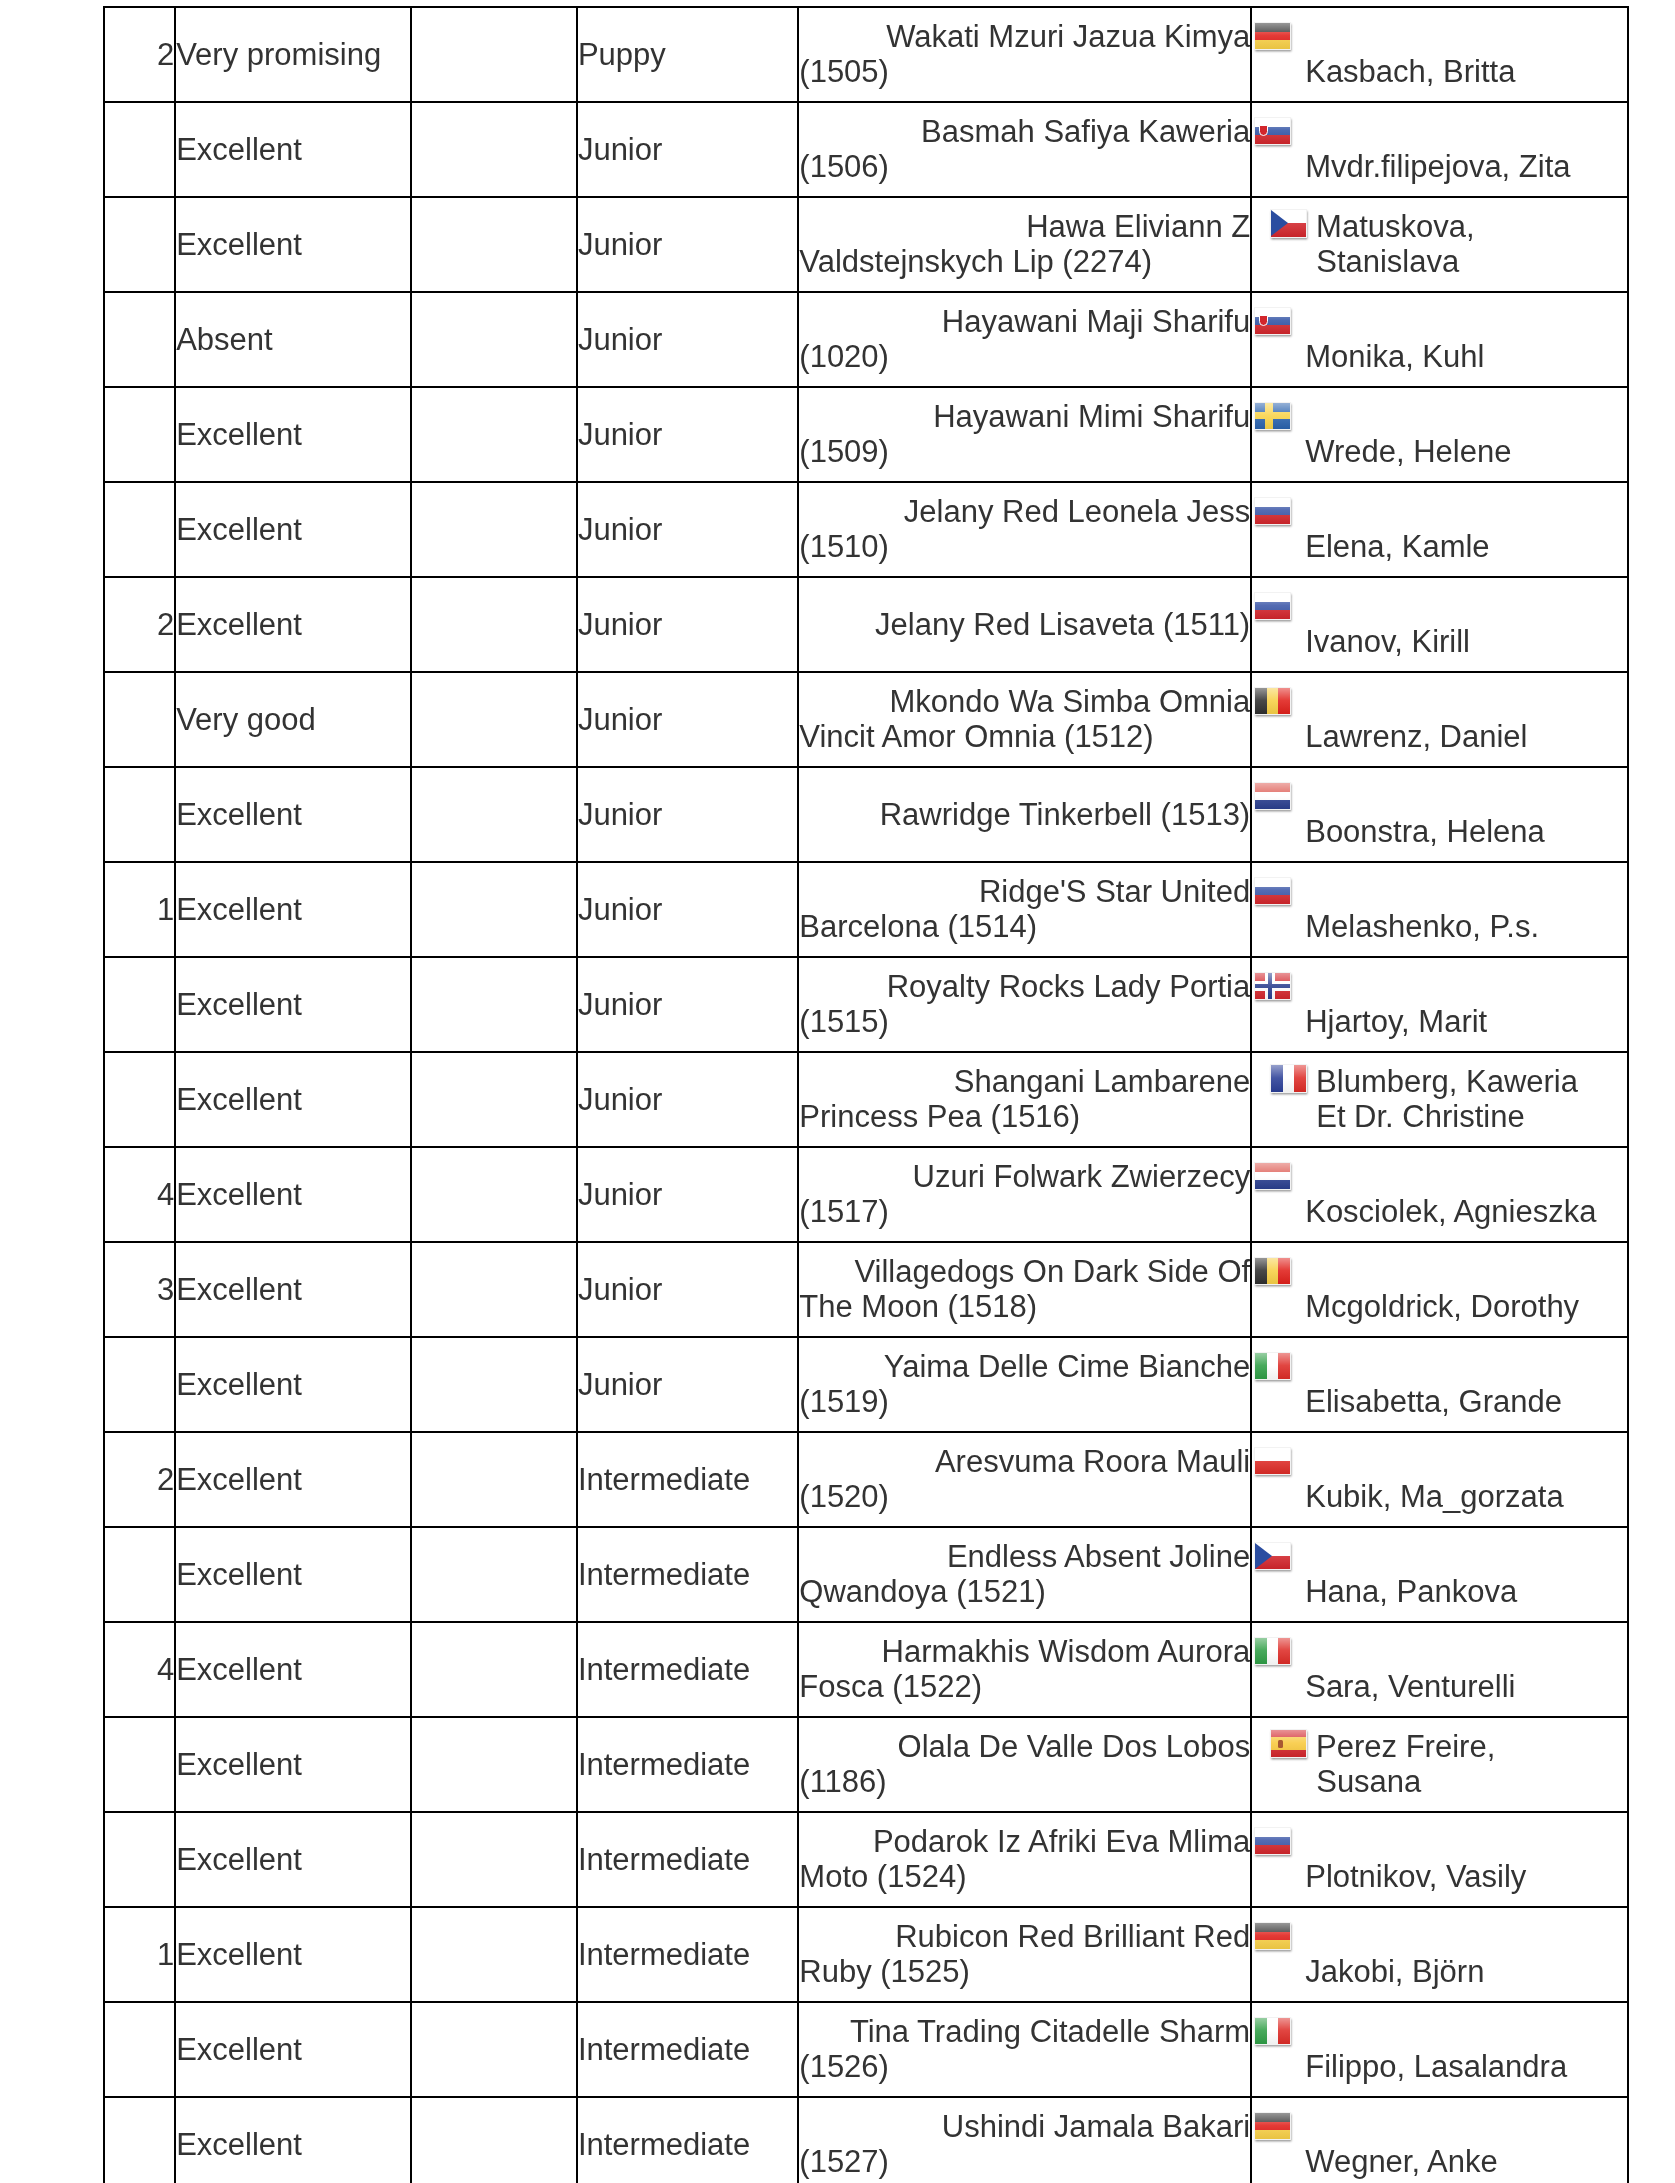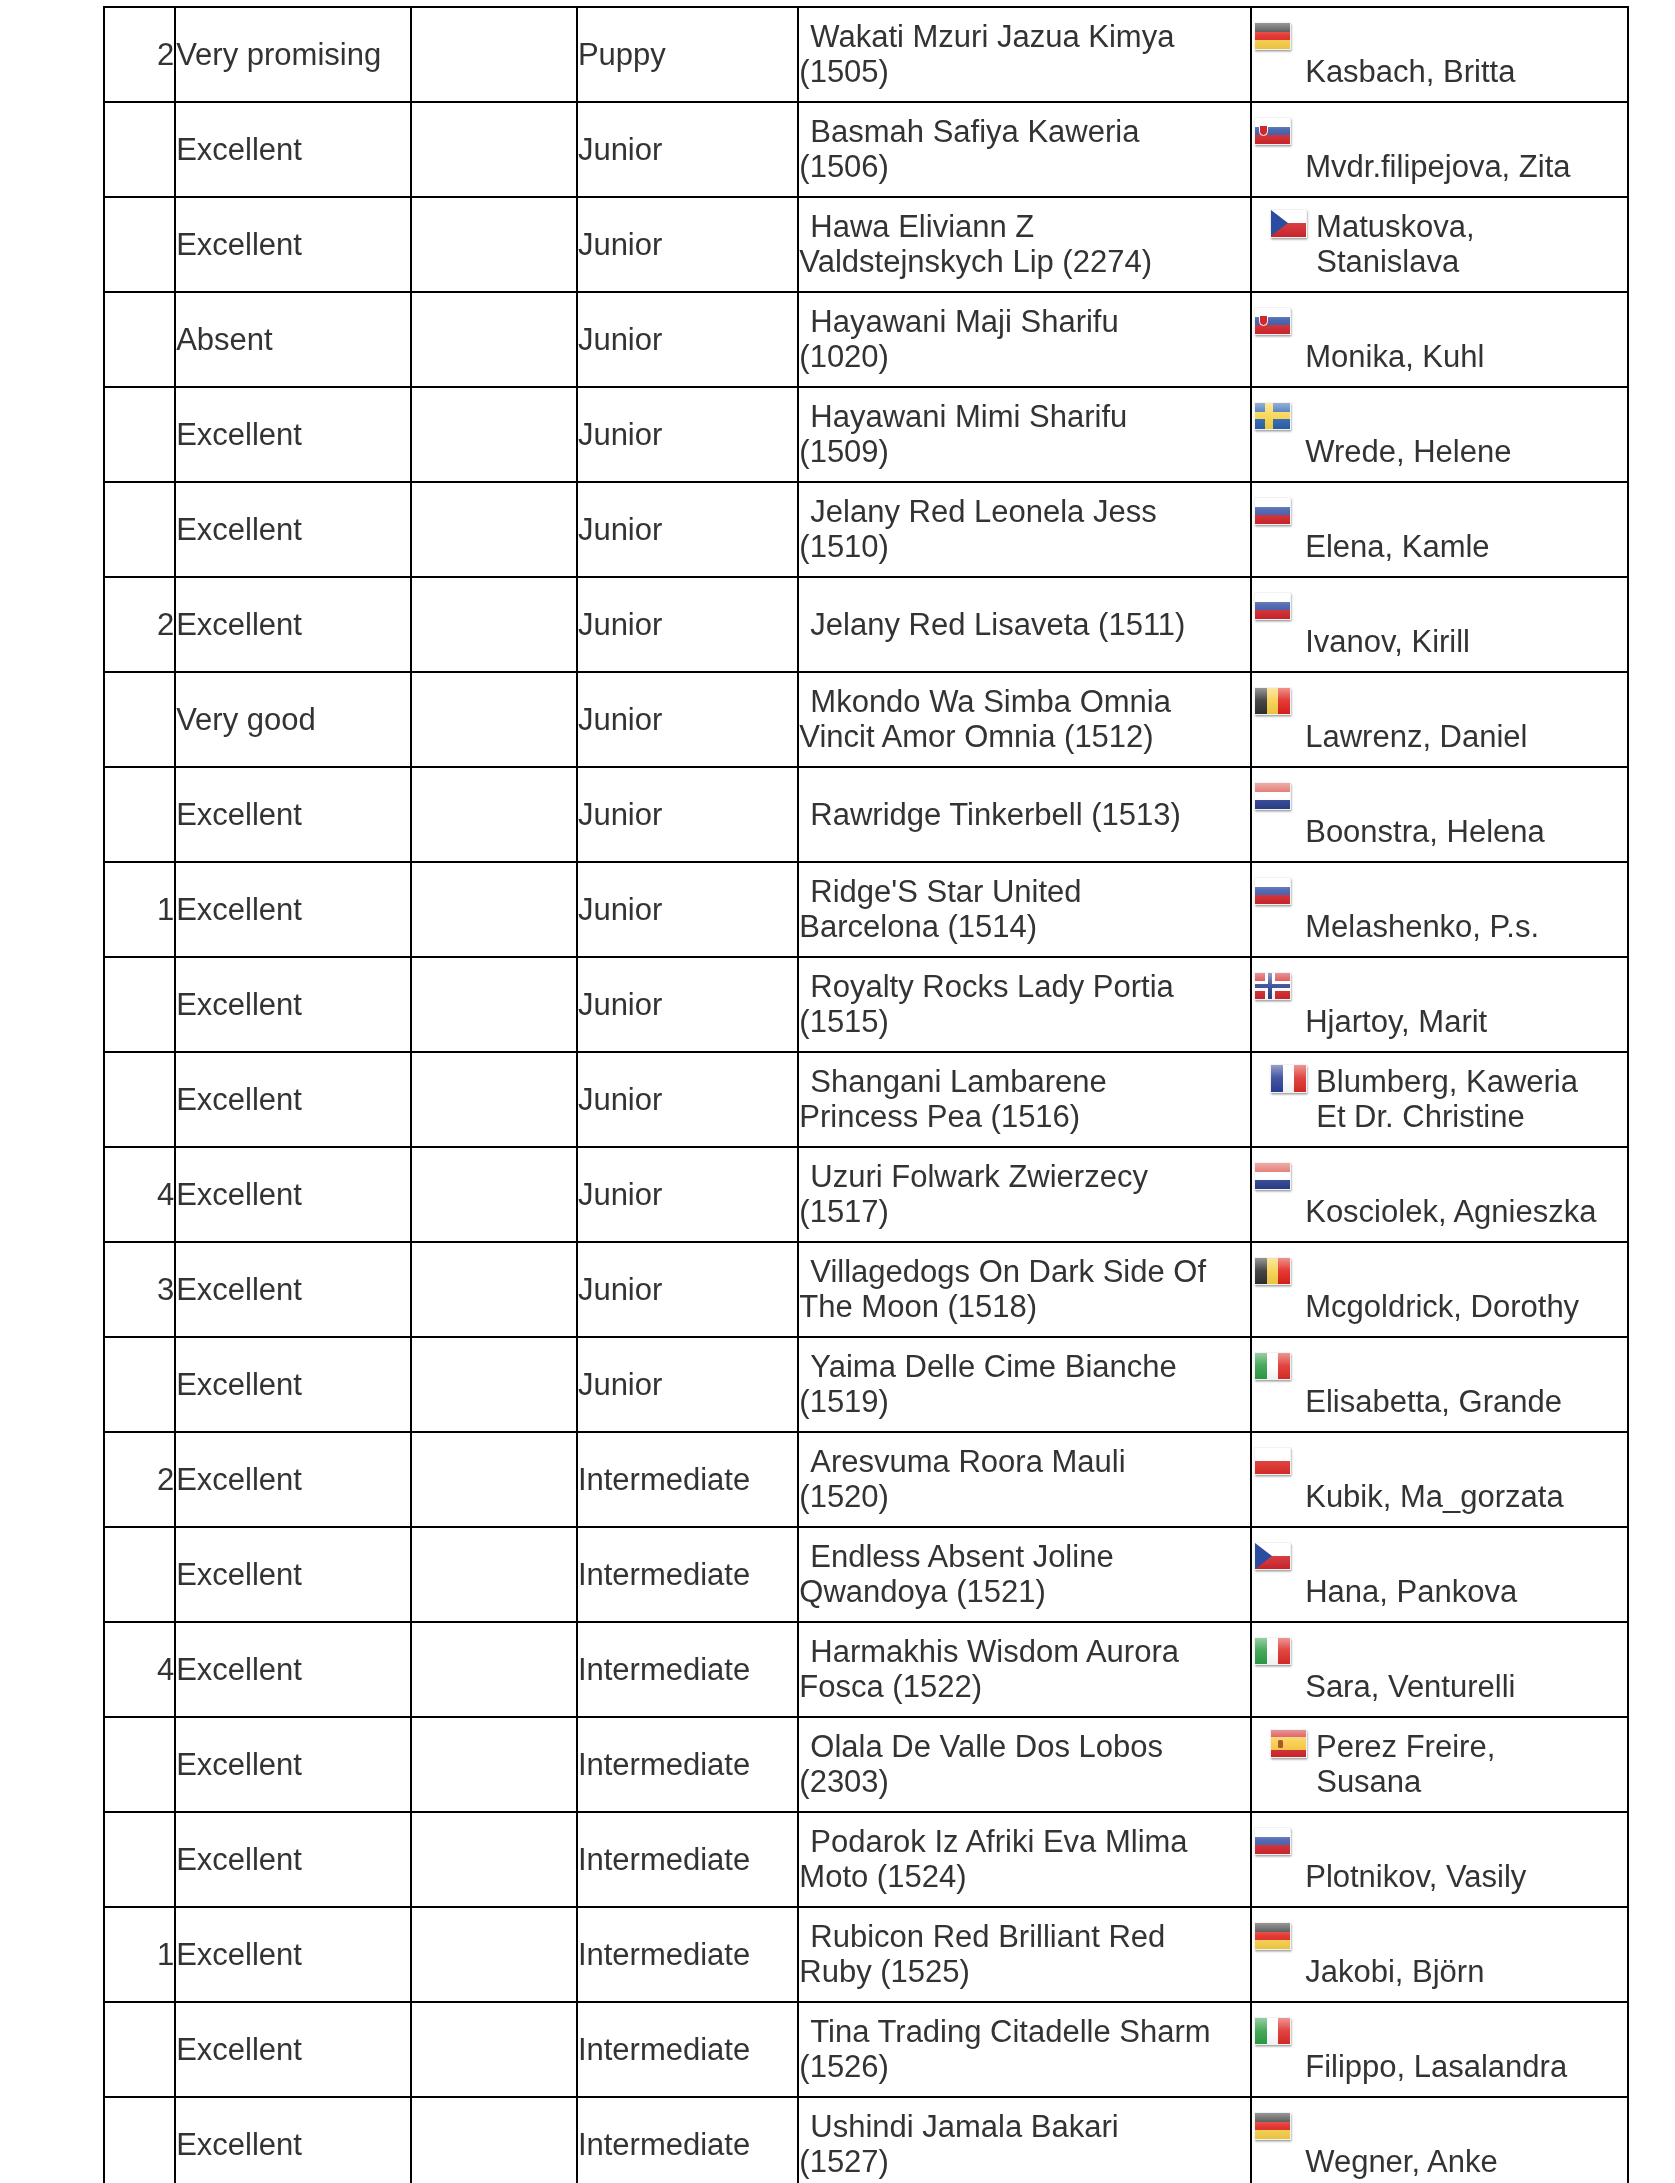--- a/index.html
+++ b/index.html
@@ -32,21 +32,21 @@
   tr.row { height: 95px; }
 
   td.c-place   { width: 69px;  text-align: right; padding-right: 2.2px; }
   td.c-grade   { width: 233px; padding-left: 5.9px; }
   td.c-empty   { width: 164px; }
   td.c-class   { width: 219px; padding-left: 3.7px; }
   td.c-dog     { width: 450px; vertical-align: top; padding: 6.6px 4.4px 0 3.7px; }
   td.c-owner   { width: 374px; vertical-align: top; padding: 3.7px 4.4px 0 4.4px; }
 
   .c-dog .ln { white-space: nowrap; }
-  .c-dog .ln.first { padding-left: 11px; }
+  .c-dog .ln.first { padding-left: 11px; text-align: right; }
 
   
   .owner-below .name { margin: 3.7px 0 0 53px; white-space: nowrap; }
   .owner-below .flag { display: block; margin: 1.5px 0 0 1.5px; }
 
   .owner-beside { padding-left: 64px; text-indent: -46px; }
   .owner-beside .flag { display: inline-block; vertical-align: top; margin-right: 8.9px; }
   .owner-beside .nm { white-space: nowrap; }
 
   
@@ -394,21 +394,21 @@
             </div>
           </td>
   </tr>
         <tr class="row">
     <td class="c-place"></td>
     <td class="c-grade">Excellent</td>
     <td class="c-empty"></td>
     <td class="c-class">Intermediate</td>
     <td class="c-dog">
             <div class="ln first">Olala De Valle Dos Lobos</div>
-            <div class="ln">(2303)</div>
+            <div class="ln">(1186)</div>
           </td>
     <td class="c-owner">
             <div class="owner-beside"><span class="flag flag-spain"></span><span class="nm">Perez Freire,</span><br><span class="nm">Susana</span></div>
           </td>
   </tr>
         <tr class="row">
     <td class="c-place"></td>
     <td class="c-grade">Excellent</td>
     <td class="c-empty"></td>
     <td class="c-class">Intermediate</td>

